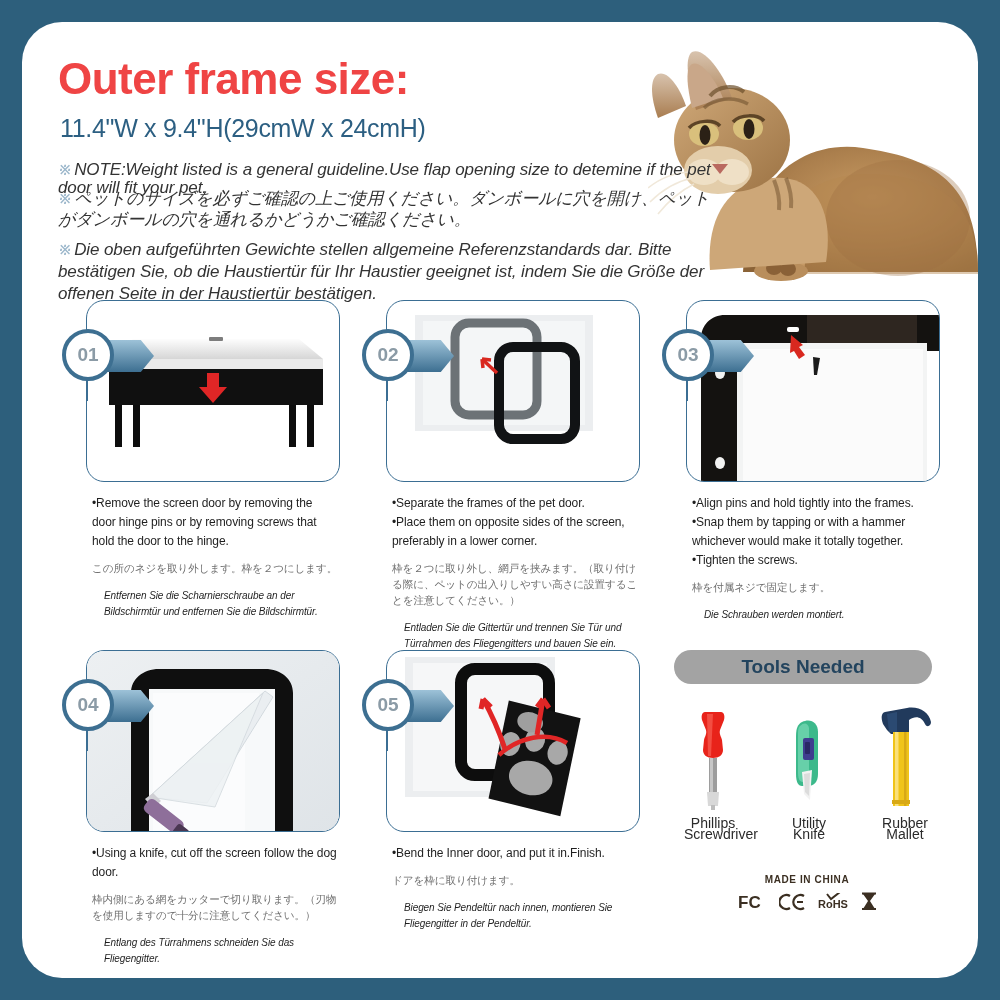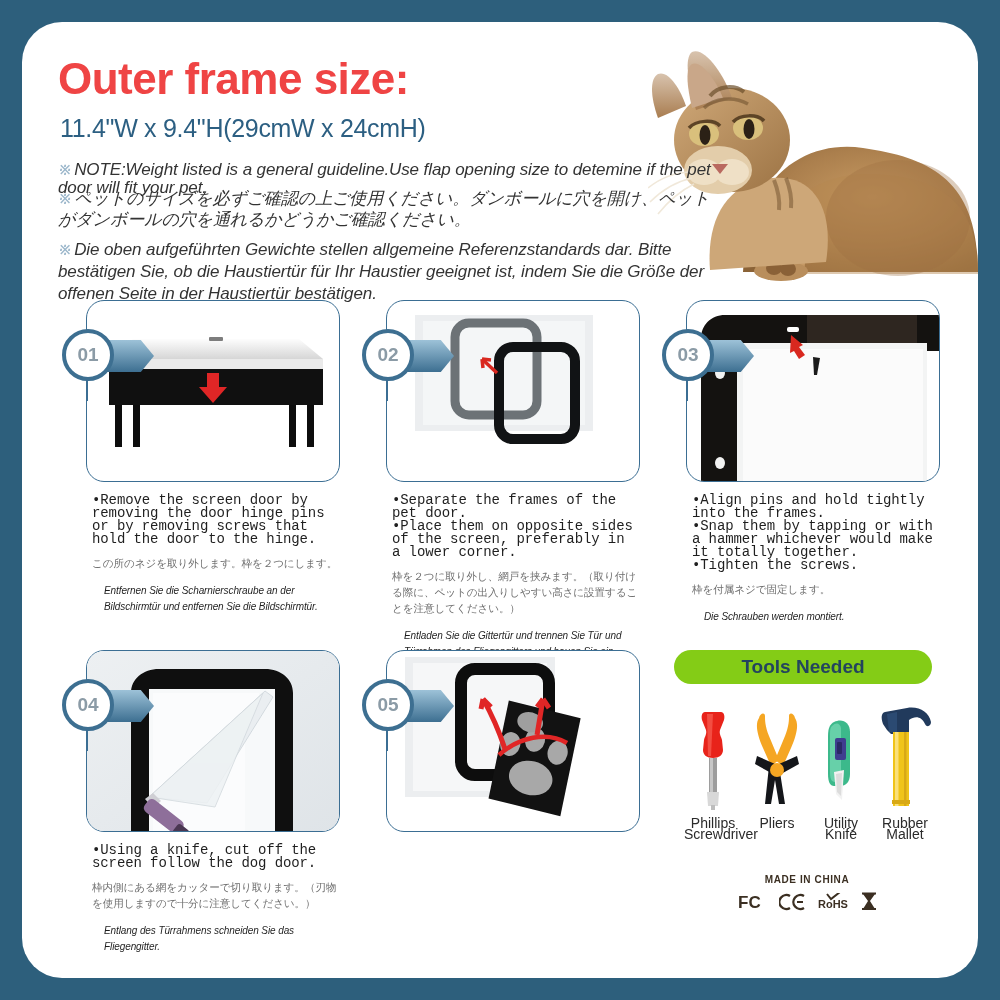--- a/index.html
+++ b/index.html
@@ -72,29 +72,29 @@
   .badge .num{
     position:absolute;left:0;top:0;width:52px;height:52px;
     display:flex;align-items:center;justify-content:center;
     font-size:19px;font-weight:bold;color:#8b9ba6;
   }
   .badge .stem{
     position:absolute;left:24px;top:50px;width:1.6px;height:22px;background:#3b6e93;
   }
 
   .body-txt{margin:12px 0 0 30px;width:246px;}
-  .p-en{font-size:14px;line-height:13px;color:#1f1f1f;margin:0 0 9px 0;letter-spacing:-0.1px;font-family:Liberation Mono, monospace;}
+  .p-en{font-size:12px;line-height:19px;color:#1f1f1f;margin:0 0 9px 0;letter-spacing:-0.1px;}
   .p-jp{font-size:10.6px;line-height:16px;color:#6e6e6e;margin:0 0 9px 0;letter-spacing:-0.1px;}
   .p-de{font-size:10px;line-height:15.5px;color:#1f1f1f;margin:12px;letter-spacing:-0.1px;font-style:italic;}
 
   
   .tools{position:absolute;left:640px;top:628px;width:290px;}
   .tools-pill{
     width:258px;height:34px;margin-left:12px;
-    background:#84cc16;border-radius:17px;
+    background:#a3a3a3;border-radius:17px;
     display:flex;align-items:center;justify-content:center;
     color:#23445e;font-size:19px;font-weight:bold;
   }
   .tool-row{display:flex;justify-content:space-between;margin:18px 18px 0 22px;}
   .tool{width:58px;text-align:center;}
   .tool-ic{height:110px;display:flex;align-items:flex-end;justify-content:center;}
   .tool-lb{font-size:14px;line-height:11px;color:#2a2a2a;margin-top:6px;}
   .made{
     text-align:center;margin-top:34px;font-size:10px;color:#3b2f22;
     letter-spacing:0.6px;font-weight:bold;
@@ -336,20 +336,25 @@
           <path d="M112 104 C132 86 160 80 180 92" stroke-width="4.5"></path>
         </g>
       </svg>
     </div>
     <div class="badge">
       <div class="tab"></div>
       <div class="ring"></div>
       <div class="num">05</div>
       <div class="stem"></div>
     </div>
+    <div class="body-txt">
+      <p class="p-en">•Bend the Inner door, and put it in.Finish.</p>
+      <p class="p-jp">ドアを枠に取り付けます。</p>
+      <p class="p-de">Biegen Sie Pendeltür nach innen, montieren Sie Fliegengitter in der Pendeltür.</p>
+    </div>
   </div>
 
   <div class="tools">
     <div class="tools-pill">Tools Needed</div>
 
     <div class="tool-row">
 
       <div class="tool">
         <div class="tool-ic">
           <svg width="40" height="104" viewBox="0 0 40 104">
@@ -358,33 +363,20 @@
             <rect x="16" y="50" width="8" height="34" fill="#9d9d9d"></rect>
             <rect x="17" y="50" width="3" height="34" fill="#c7c7c7"></rect>
             <path d="M14 84 L26 84 L25 98 L15 98 Z" fill="#d8d8d8"></path>
             <rect x="18" y="97" width="4" height="5" fill="#bdbdbd"></rect>
           </svg>
         </div>
         <div class="tool-lb" style="white-space:pre-line">Phillips
 Screwdriver</div>
       </div>
 
-      <div class="tool">
-        <div class="tool-ic">
-          <svg width="52" height="104" viewBox="0 0 52 104">
-            <path d="M8 10 C4 16 6 26 12 40 L20 58 L28 52 L18 28 C14 18 14 12 14 8 C14 4 9 5 8 10 Z" fill="#f5a623"></path>
-            <path d="M44 10 C48 16 46 26 40 40 L32 58 L24 52 L34 28 C38 18 38 12 38 8 C38 4 43 5 44 10 Z" fill="#f5a623"></path>
-            <path d="M6 48 L24 56 L22 66 L4 56 Z" fill="#14161a"></path>
-            <path d="M46 48 L28 56 L30 66 L48 56 Z" fill="#14161a"></path>
-            <path d="M18 58 L28 58 L34 96 L28 96 L24 72 L20 96 L14 96 Z" fill="#14161a"></path>
-            <circle cx="26" cy="62" r="7" fill="#f5a623"></circle>
-          </svg>
-        </div>
-        <div class="tool-lb" style="white-space:pre-line">Pliers</div>
-      </div>
 
       <div class="tool">
         <div class="tool-ic">
           <svg width="34" height="96" viewBox="0 0 34 96">
             <path d="M10 6 C18 2 26 6 26 16 L26 58 C26 66 22 70 16 70 L10 70 C6 70 4 66 4 58 L4 20 C4 12 6 8 10 6 Z" fill="#3cb98b"></path>
             <path d="M8 10 C12 6 16 7 17 12 L17 64 L11 66 C7 66 6 62 6 56 L6 20 C6 14 6 12 8 10 Z" fill="#6fd3ae" opacity=".85"></path>
             <rect x="11" y="22" width="11" height="22" rx="2" fill="#3f3d8f"></rect>
             <rect x="13" y="26" width="5" height="12" rx="1" fill="#2a2866"></rect>
             <path d="M10 56 L20 54 L18 84 L12 78 Z" fill="#f2f2f2"></path>
             <path d="M12 58 L18 57 L17 80 L13 76 Z" fill="#dcdcdc"></path>

